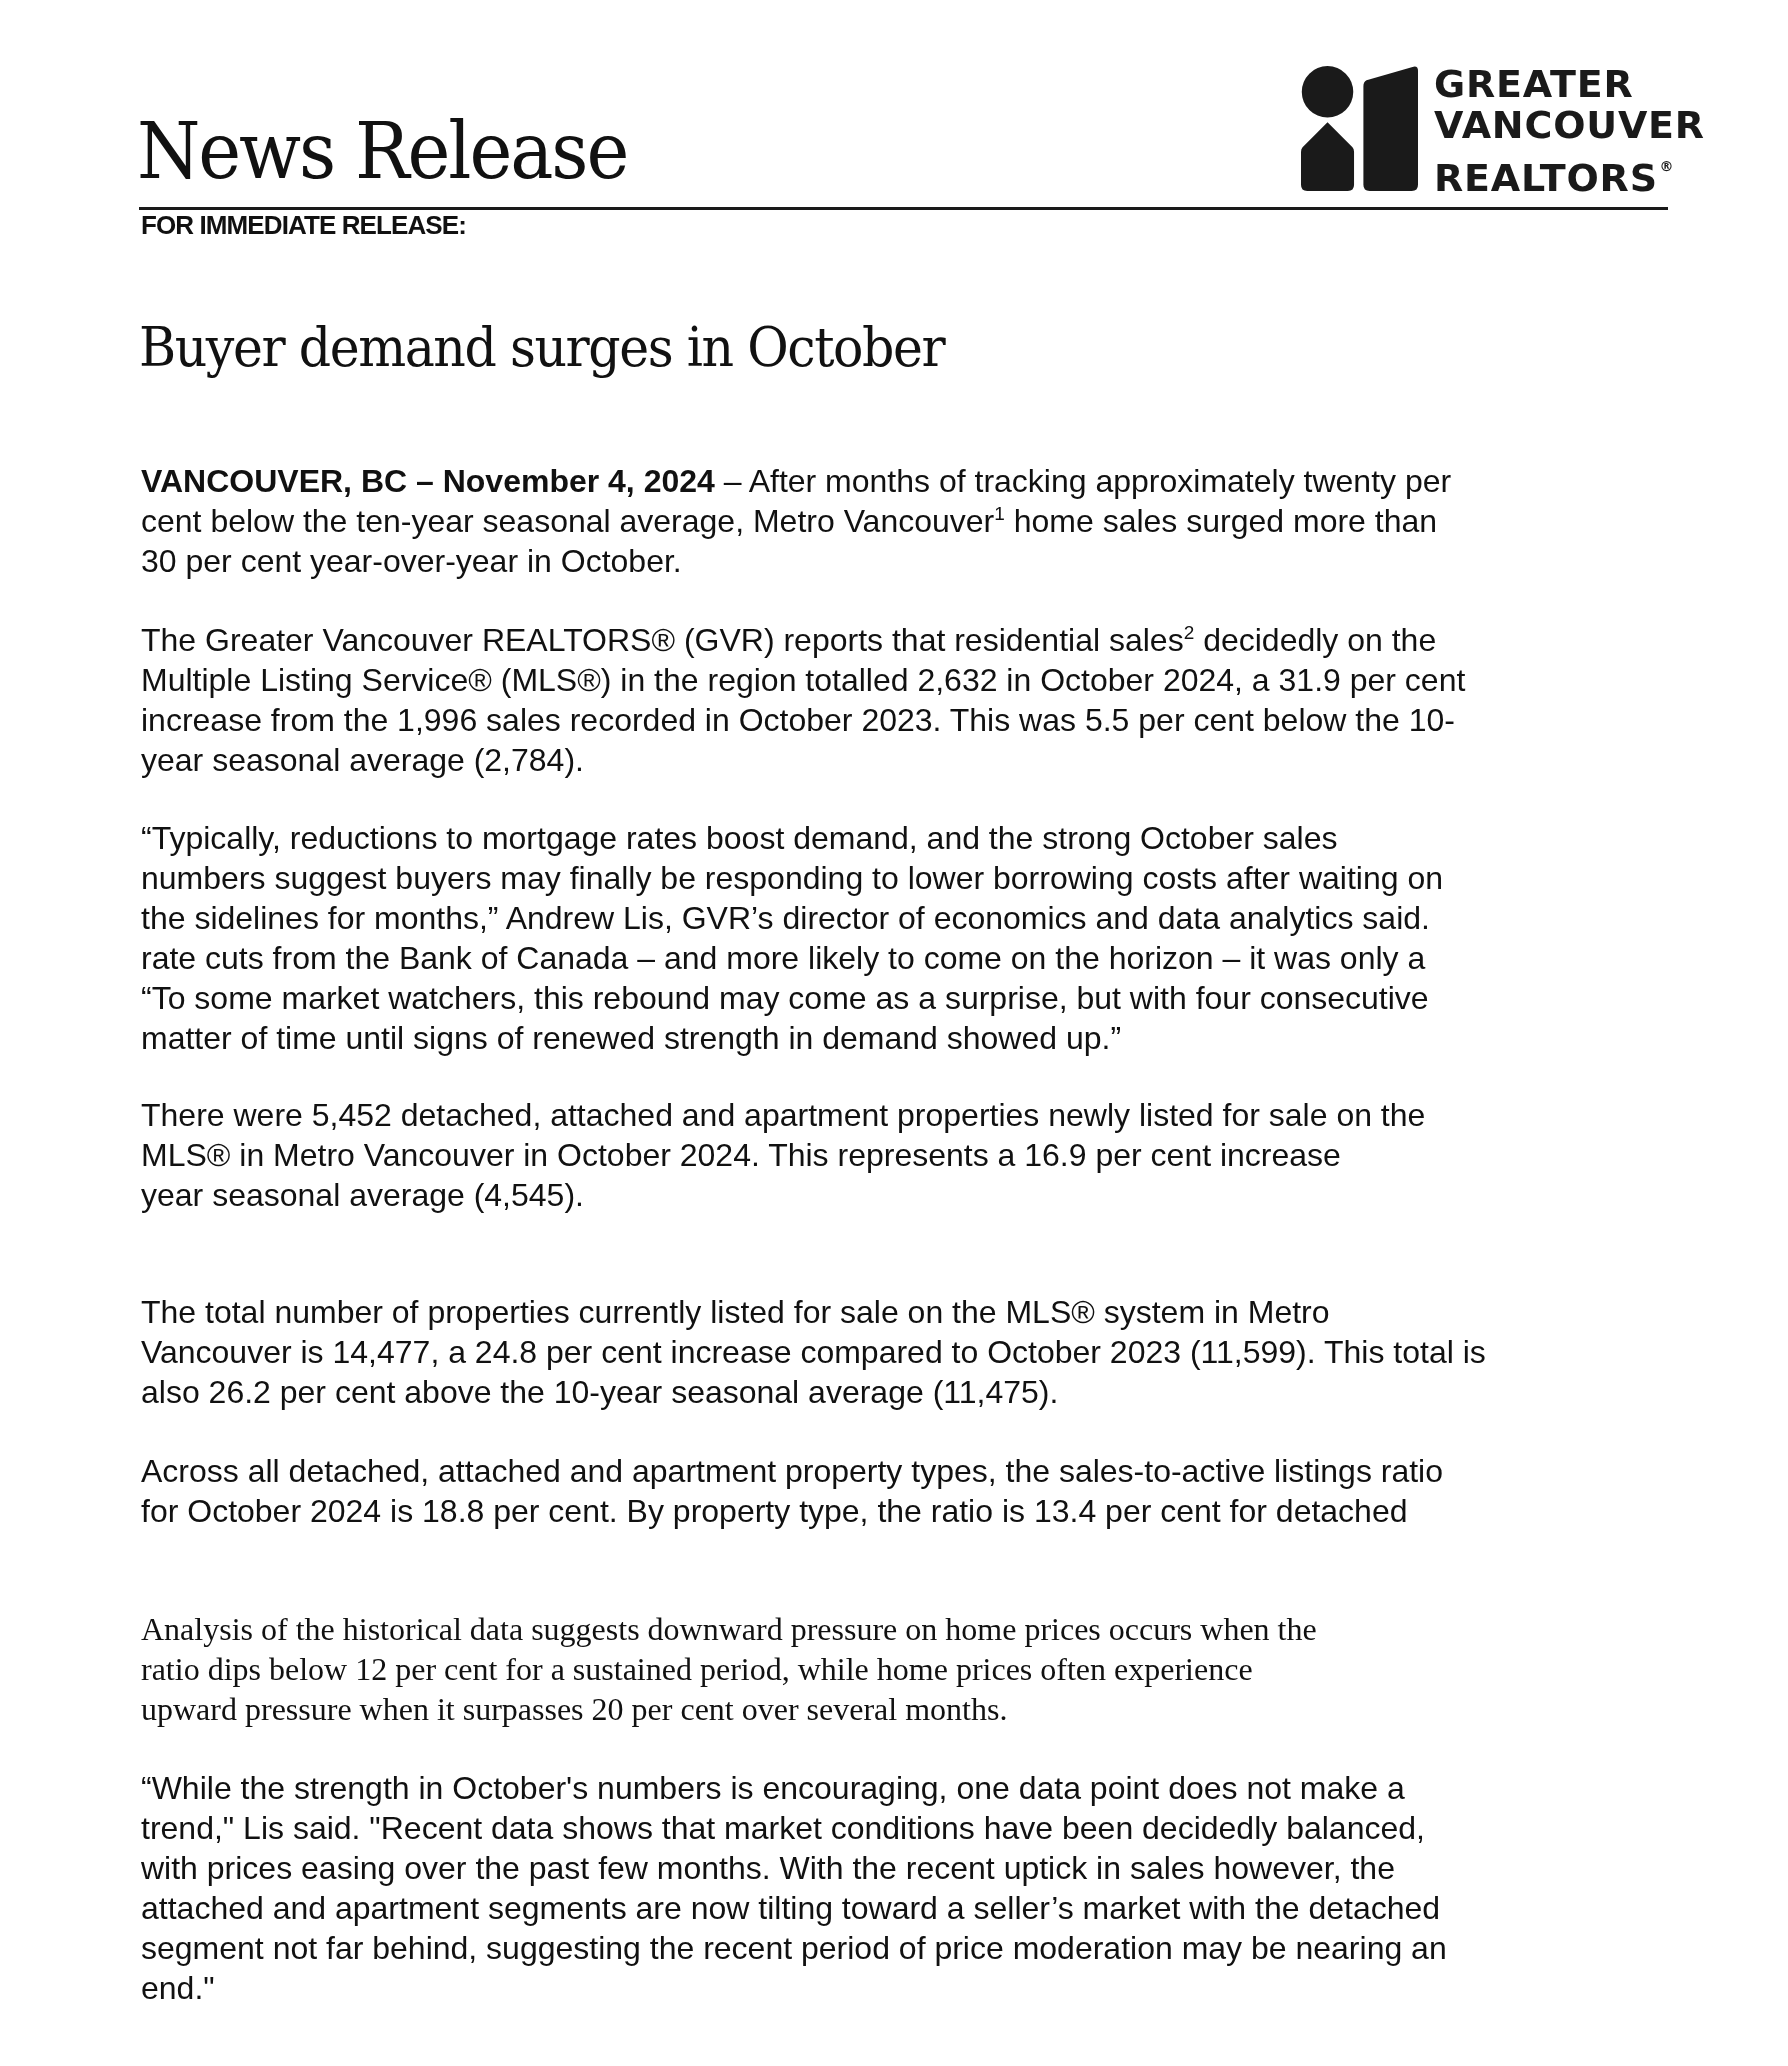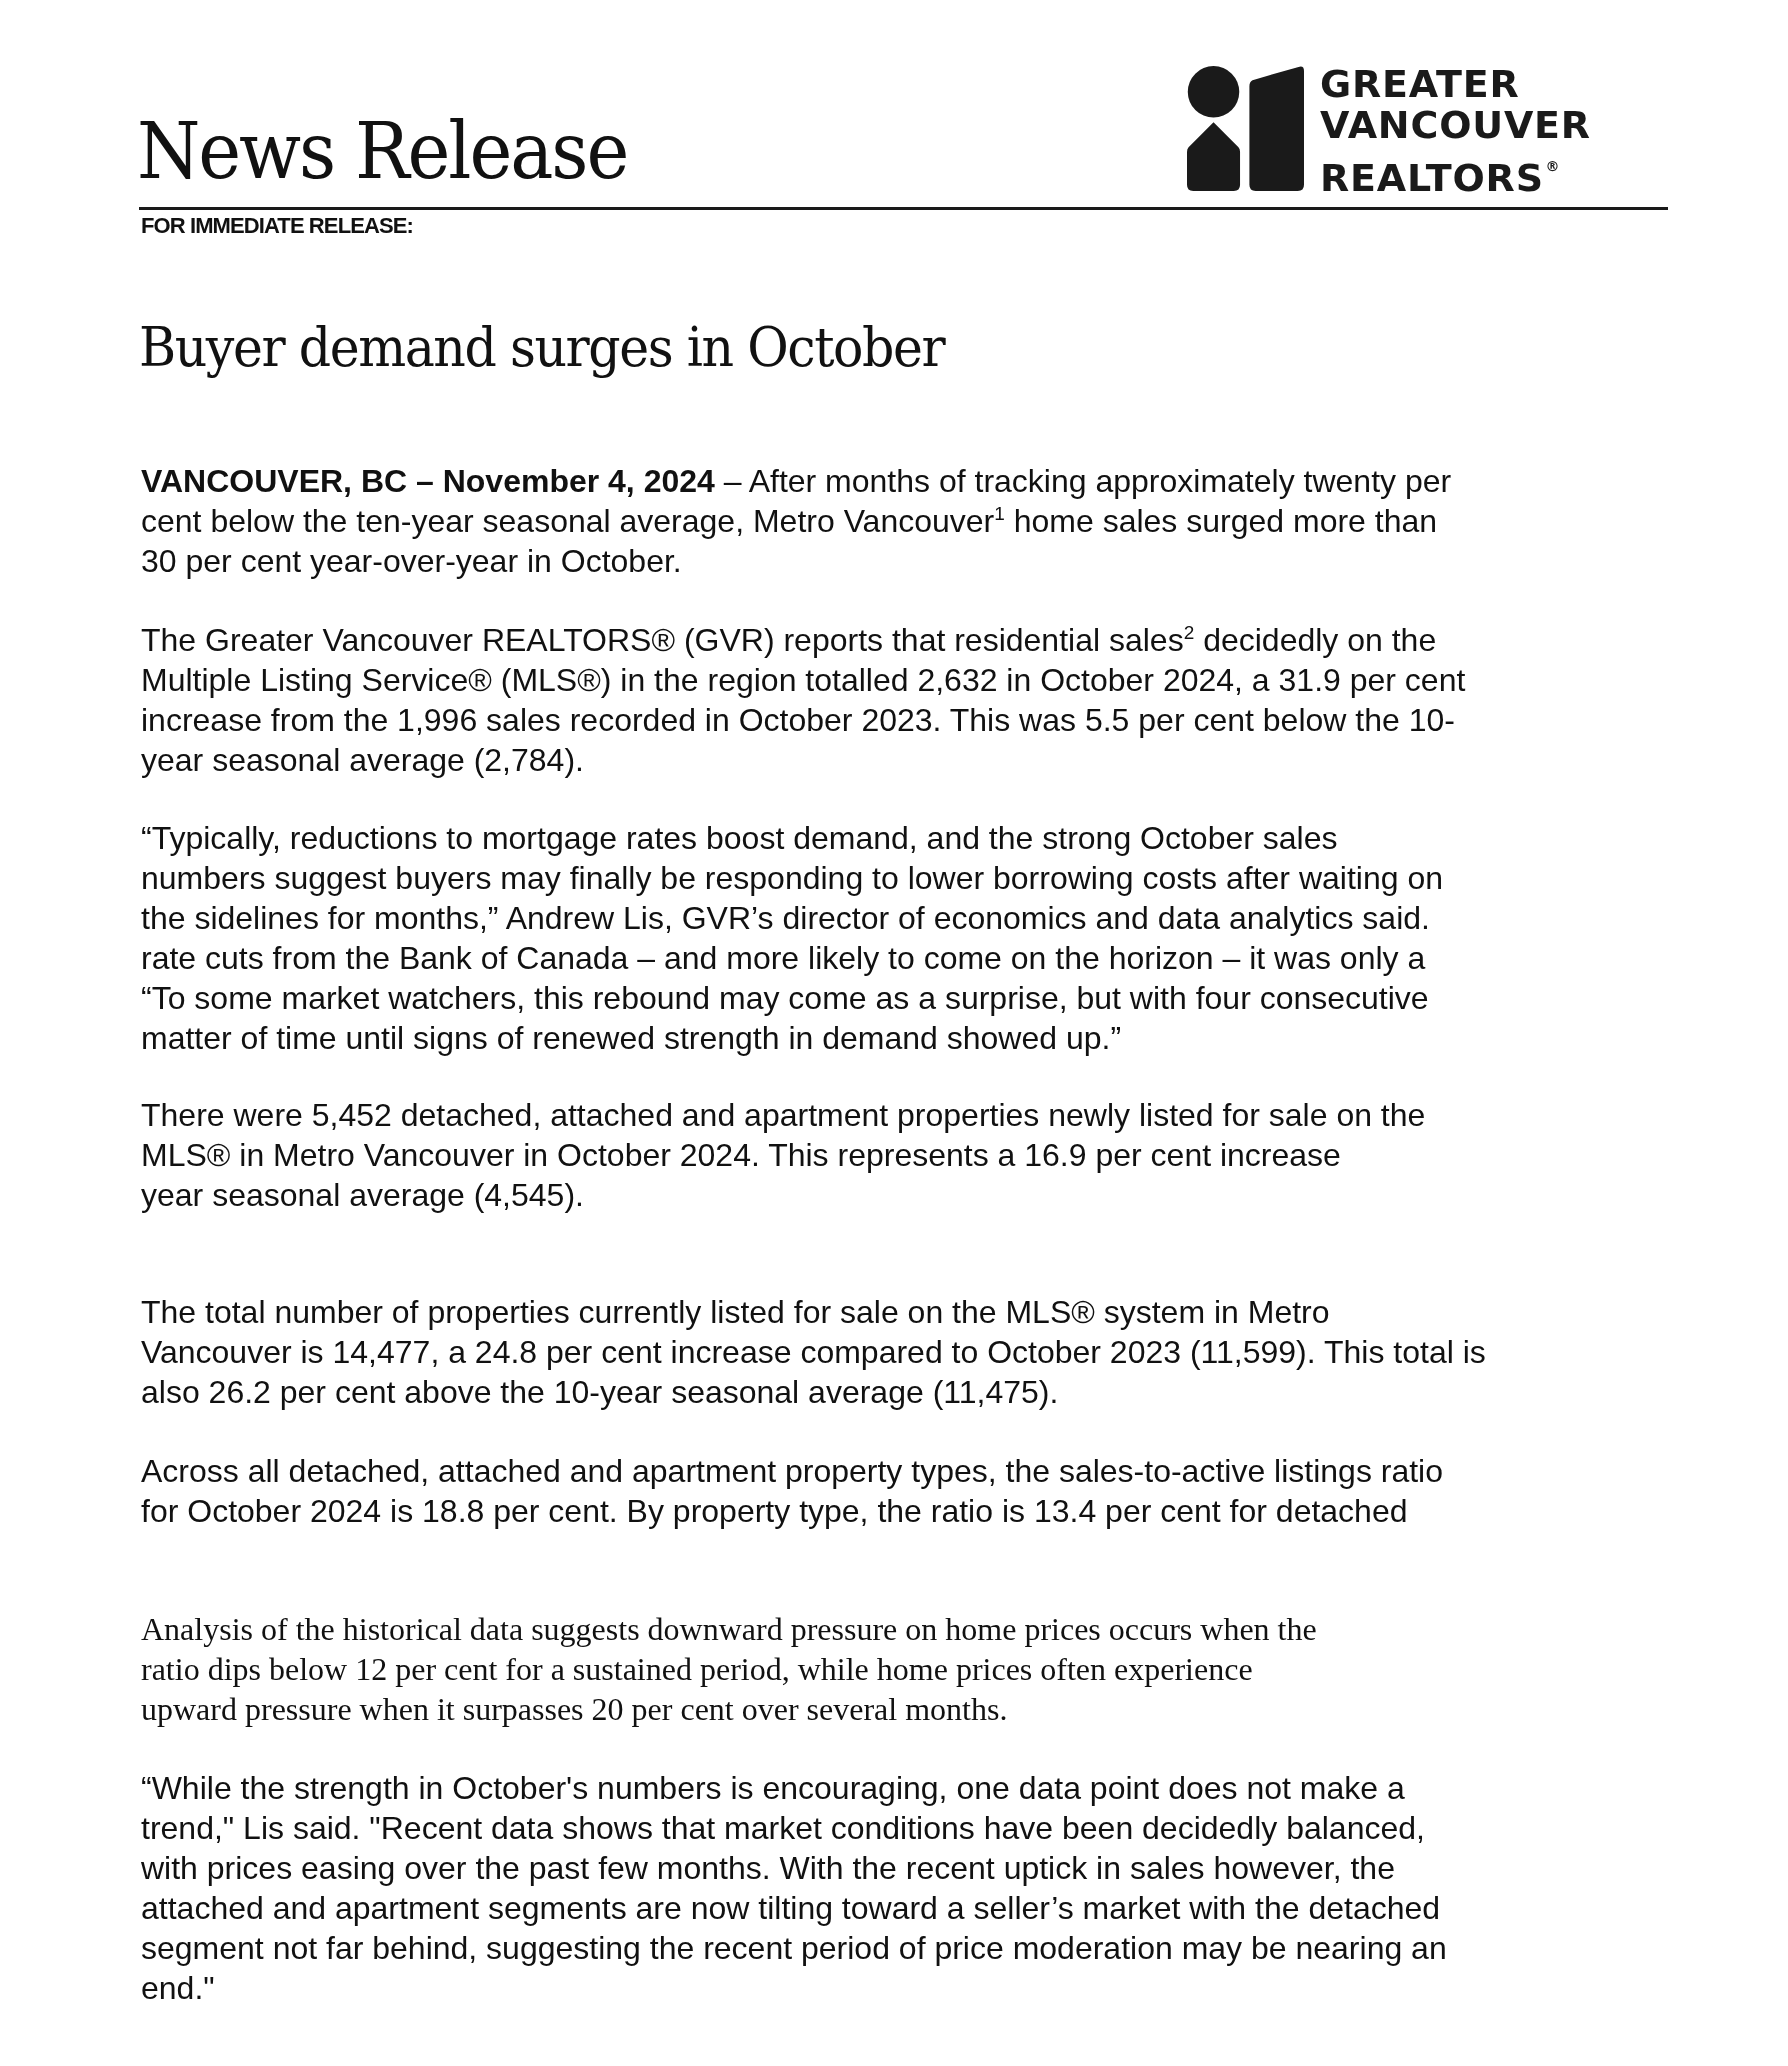--- a/index.html
+++ b/index.html
@@ -40,29 +40,29 @@
       width: 1529px;
       height: 3.1px;
       background: #1a1a1a;
     }
     .release-tag {
       position: absolute;
       left: 141px;
       top: 213px;
       font-family: "Liberation Sans", sans-serif;
       font-weight: bold;
-      font-size: 22px;
+      font-size: 26px;
       line-height: 25px;
       letter-spacing: -0.9px;
       color: #111;
       white-space: nowrap;
     }
     .logo {
       position: absolute;
-      left: 1187px;
+      left: 1301px;
       top: 66px;
       width: 414px;
       height: 125px;
     }
     .logo-icon {
       position: absolute;
       left: 0; top: 0;
       width: 117px;
       height: 125px;
     }

